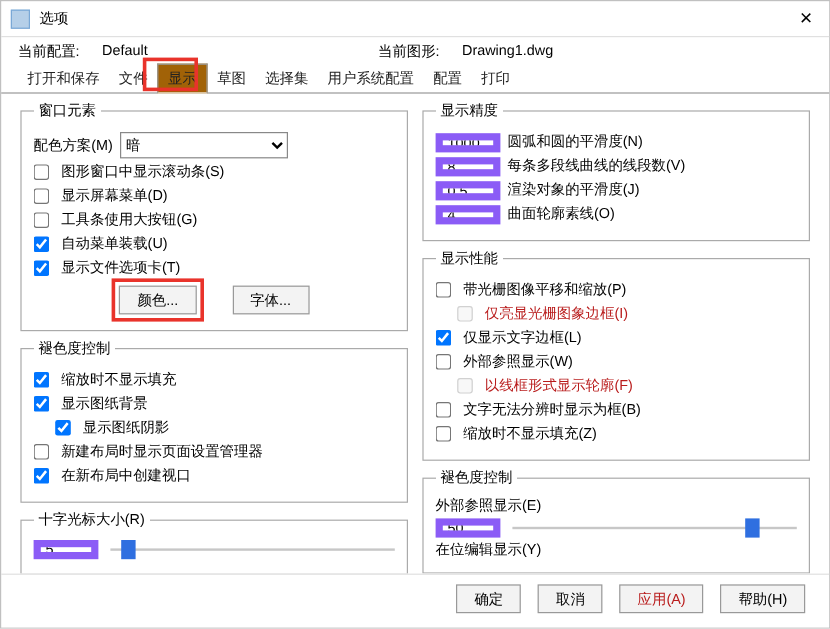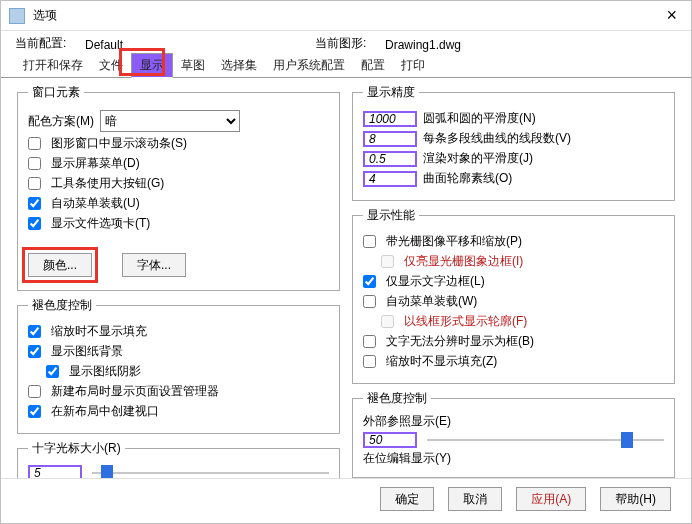--- a/index.html
+++ b/index.html
@@ -2,36 +2,36 @@
 <html><head>
 <meta charset="utf-8">
 <style>
   * { box-sizing: border-box; font-family: "Microsoft YaHei", Arial, sans-serif; font-size: 12px; }
   body { margin: 0; background: #fff; }
   .window { width: 692px; height: 524px; border: 1px solid #c0c0c0; display: flex; flex-direction: column; }
   .titlebar { height: 30px; display: flex; align-items: center; padding: 0 8px; border-bottom: 1px solid #e0e0e0; }
   .titlebar .title { flex: 1; padding-left: 4px; }
   .close-x { font-size: 18px; padding: 0 6px; cursor: pointer; }
   .config-row { display: flex; padding: 4px 14px 2px; }
-  .config-row .pair { display: flex; align-items: flex-end; }
+  .config-row .pair { display: flex; align-items: flex-start; }
   .config-row .pair.left { width: 300px; }
   .config-label { width: 70px; }
   .tabs { position: relative; padding: 0 14px; display: flex; align-items: flex-end; height: 24px; border-bottom: 1px solid #999; }
   .tab { padding: 3px 8px; margin-right: 0; color: #222; cursor: pointer; }
-  .tab.active { border: 1px solid #999; border-bottom: 1px solid #fff; background: #8b5cf6; position: relative; bottom: -1px; }
+  .tab.active { border: 1px solid #999; border-bottom: 1px solid #fff; background: #a16207; position: relative; bottom: -1px; }
   .annot { position: absolute; border: 3px solid #e9332b; pointer-events: none; }
   .body { flex: 1; display: flex; padding: 6px 14px 8px; gap: 8px; overflow: hidden; }
   .col { flex: 1; display: flex; flex-direction: column; gap: 6px; }
   fieldset { border: 1px solid #aaa; padding: 6px 10px 10px; }
   legend { padding: 0 4px; }
   .row { display: flex; align-items: center; margin: 3px 0; gap: 6px; }
   .row label { user-select: none; }
   .row input[type="checkbox"] { margin: 0 4px 0 0; }
   .indent { margin-left: 18px; }
-  .num-input { width: 54px; height: 16px; border: 2px solid #8b5cf6; padding: 1px 4px; font-style: italic; }
+  .num-input { width: 54px; height: 16px; border: 6px solid #8b5cf6; padding: 1px 4px; }
   select { width: 140px; height: 22px; border: 1px solid #888; background: #fff; }
   .btn { height: 24px; padding: 0 14px; background: #f3f3f3; border: 1px solid #999; cursor: pointer; }
   .btn:disabled, .disabled { color: #b91c1c; }
   .slider-row { display: flex; align-items: center; gap: 10px; }
   .slider { flex: 1; position: relative; height: 20px; }
   .track { position: absolute; top: 9px; left: 0; right: 0; height: 2px; background: #c7c7c7; }
   .thumb { position: absolute; top: 2px; width: 12px; height: 16px; background: #2f6fe0; }
   .buttons-bar { display: flex; justify-content: flex-end; gap: 14px; padding: 8px 20px 12px; border-top: 1px solid #e0e0e0; }
   .icn { width: 16px; height: 16px; display: inline-block; background: #b5cfe8; border: 1px solid #7aa8d6; margin-right: 4px; }
   .color-annot-wrap { position: relative; display:inline-block; }
@@ -94,21 +94,21 @@
             <label>工具条使用大按钮(G)</label>
           </div>
         <div class="row">
             <input type="checkbox" checked="" style="">
             <label>自动菜单装载(U)</label>
           </div>
         <div class="row">
             <input type="checkbox" checked="" style="">
             <label>显示文件选项卡(T)</label>
           </div>
-        <div class="row" style="justify-content:flex-start; gap:30px; margin-top:21px;">
+        <div class="row" style="justify-content:center; gap:30px; margin-top:6px;">
           <span class="color-annot-wrap">
             <button class="btn">颜色...</button>
             <span class="annot-btn"></span>
           </span>
           <button class="btn">字体...</button>
         </div>
       </fieldset>
 
       <fieldset>
         <legend>褪色度控制</legend>
@@ -176,21 +176,21 @@
         <div class="row indent">
             <input type="checkbox" disabled="" style="">
             <label class="disabled">仅亮显光栅图象边框(I)</label>
           </div>
         <div class="row">
             <input type="checkbox" checked="" style="">
             <label>仅显示文字边框(L)</label>
           </div>
         <div class="row">
             <input type="checkbox" style="">
-            <label>自动菜单装载(W)</label>
+            <label>外部参照显示(W)</label>
           </div>
         <div class="row indent">
             <input type="checkbox" disabled="" style="">
             <label class="disabled">以线框形式显示轮廓(F)</label>
           </div>
         <div class="row">
             <input type="checkbox" style="">
             <label>文字无法分辨时显示为框(B)</label>
           </div>
         <div class="row">

